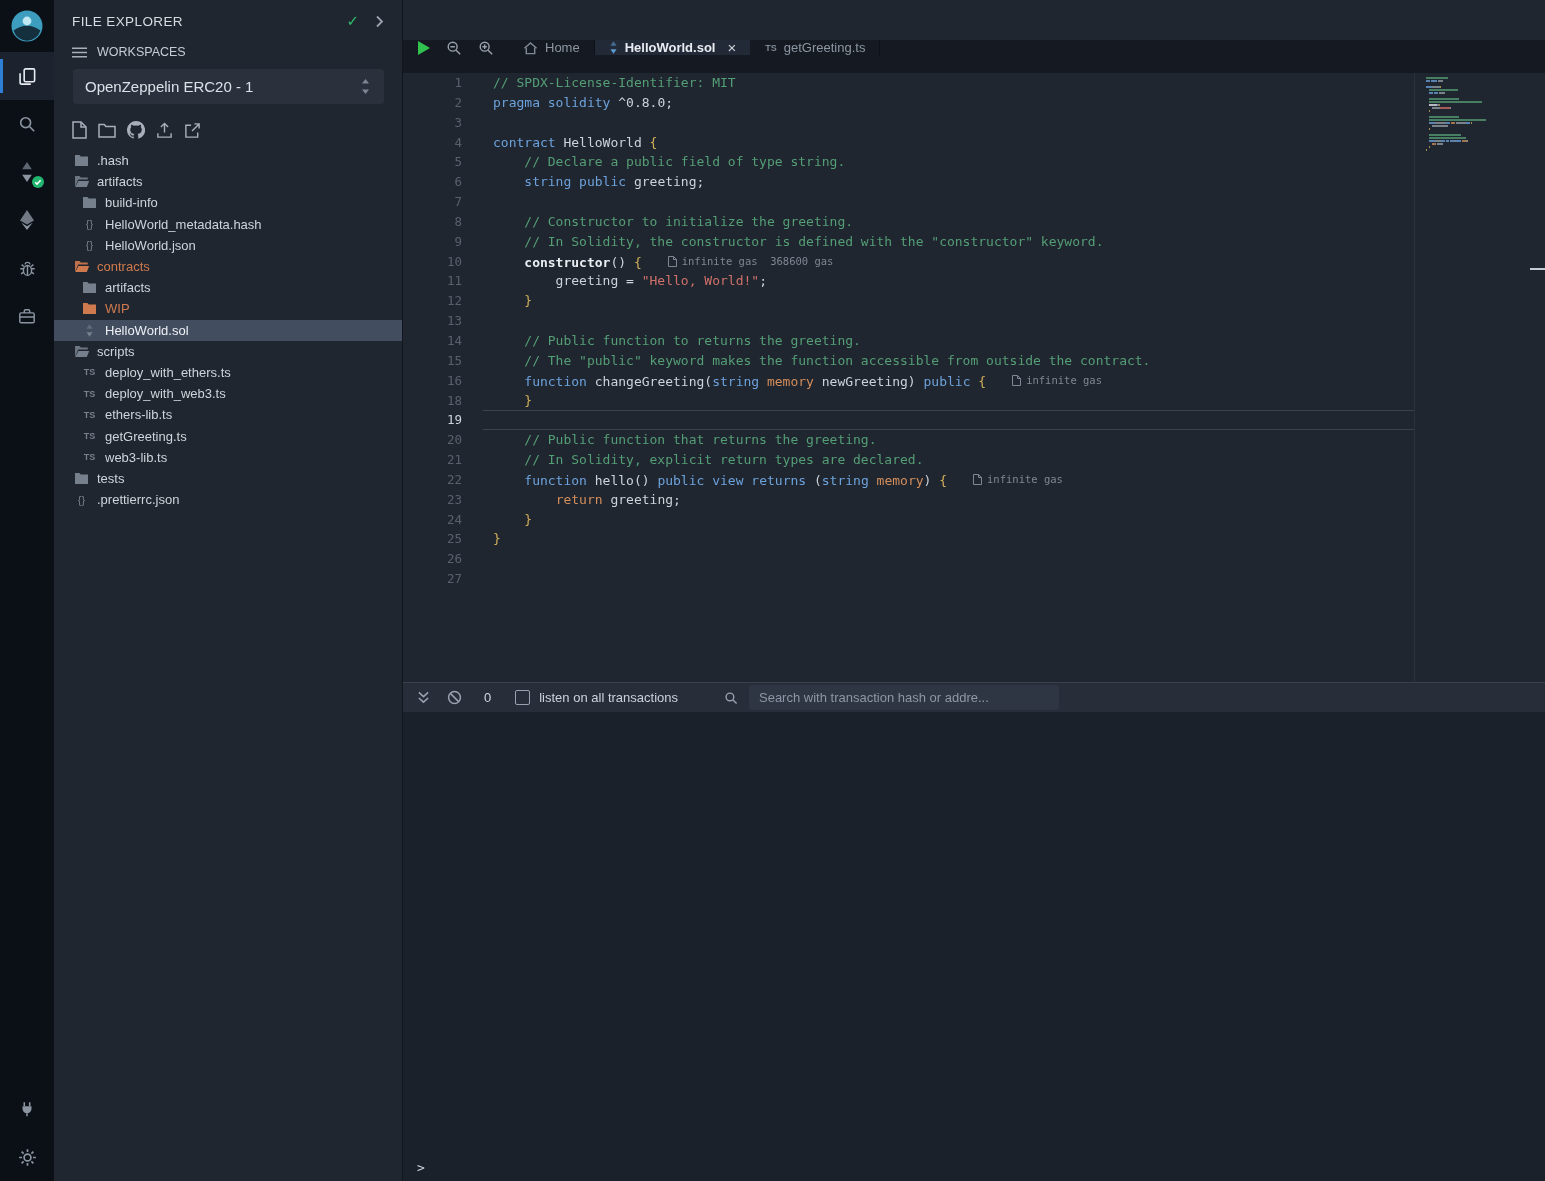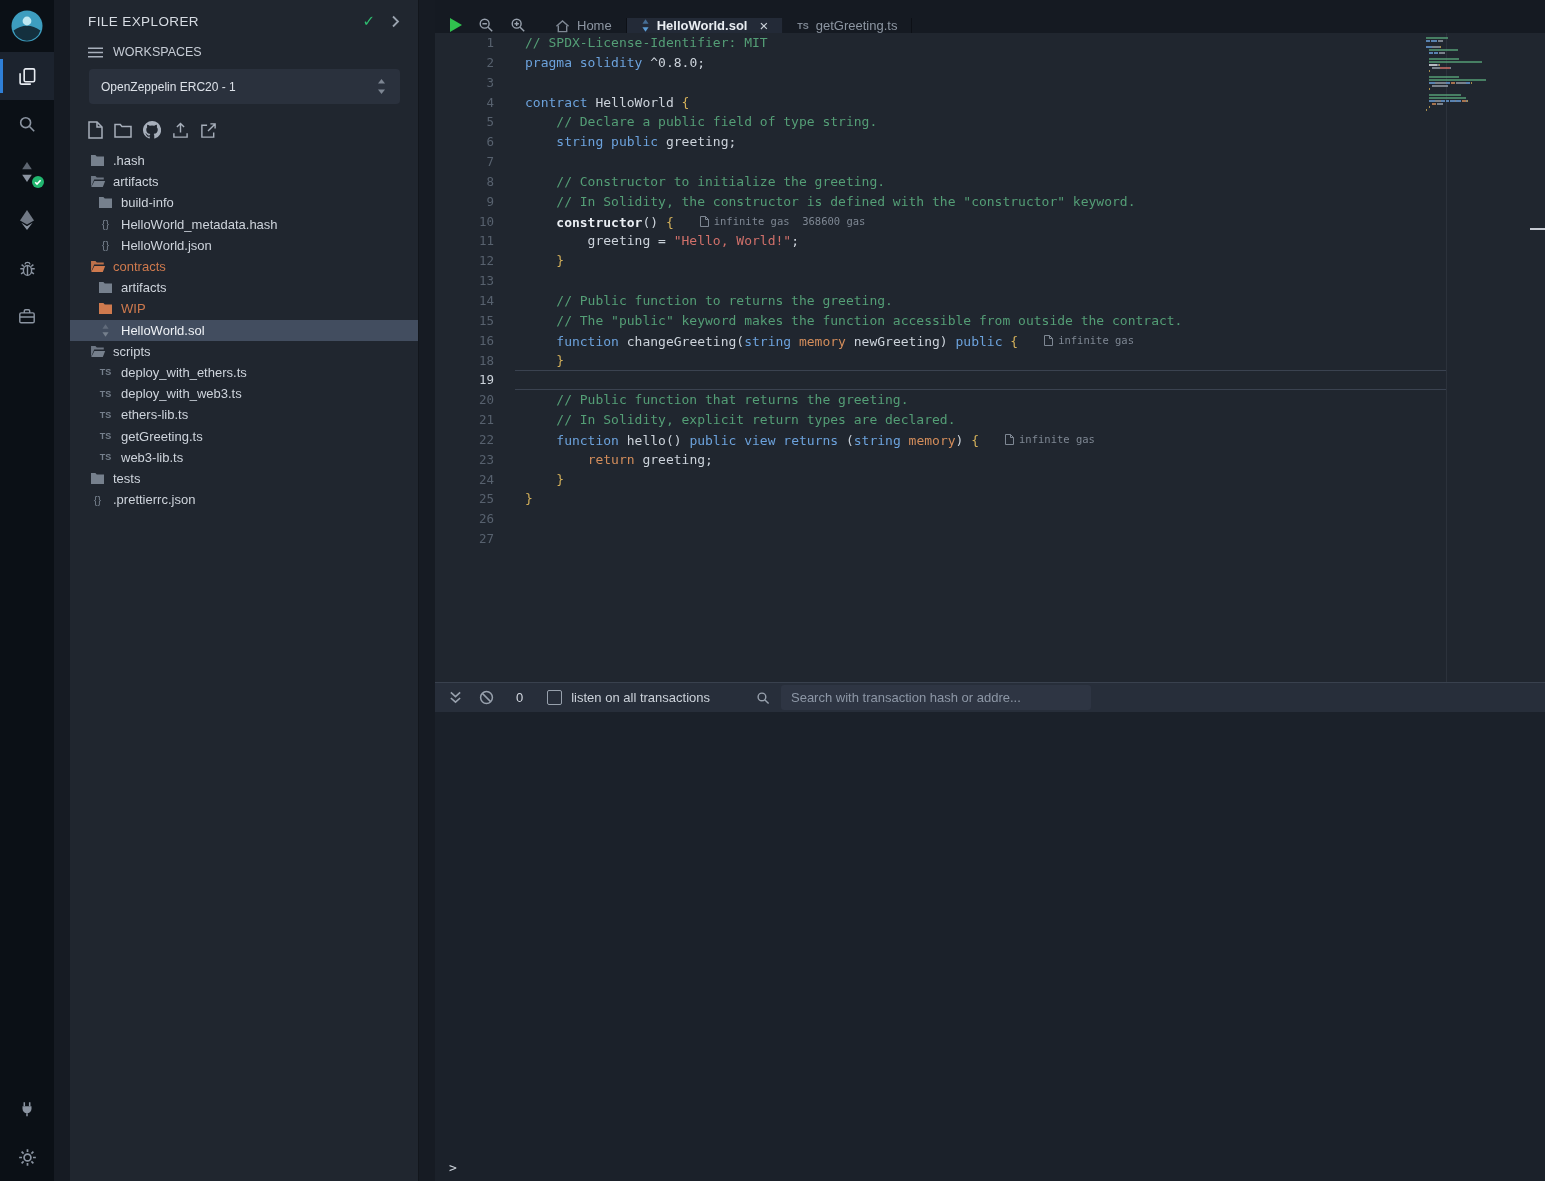--- a/index.html
+++ b/index.html
@@ -1,51 +1,51 @@
 <!DOCTYPE html>
 <html><head>
 <meta charset="utf-8">
 <style>
   *{box-sizing:border-box;margin:0;padding:0;}
   html,body{width:1545px;height:1181px;}
   body{background:#161b23;font-family:"Liberation Sans","DejaVu Sans",sans-serif;overflow:hidden;color:#cfd5dd;}
-  .app{display:flex;width:1545px;height:1181px;gap:16px;}
+  .app{display:flex;width:1545px;height:1181px;}
 
   
   .activity-bar{width:54px;flex:none;background:#0b1016;display:flex;flex-direction:column;align-items:center;}
   .ab-logo{width:54px;height:52px;display:flex;align-items:center;justify-content:center;cursor:pointer;}
   .ab-item{width:54px;height:48px;display:flex;align-items:center;justify-content:center;color:#8b94a1;position:relative;cursor:pointer;}
   .ab-item.active{background:#1c232e;color:#e8ecf2;}
   .ab-item.active::before{content:"";position:absolute;left:0;top:7px;bottom:7px;width:3px;background:#2f7fd6;}
   .ab-badge{position:absolute;right:10px;bottom:8px;width:12px;height:12px;border-radius:50%;background:#21b66f;display:flex;align-items:center;justify-content:center;}
   .ab-spacer{flex:1;}
 
   
   .side-panel{width:349px;flex:none;background:#20262f;display:flex;flex-direction:column;border-right:1px solid #12161c;}
   .panel-header{height:36px;display:flex;align-items:center;padding:6px 18px 0;}
   .panel-title{flex:1;font-size:13.5px;letter-spacing:.4px;color:#d7dce3;font-weight:500;}
   .hdr-check{color:#2fbf71;font-size:15px;margin-right:16px;}
   .workspaces-row{display:flex;align-items:center;gap:10px;padding:9px 18px 6px;font-size:12.5px;color:#c6ccd5;}
-  .workspace-select{margin:4px 18px 0 19px;height:35px;background:#2a313d;border-radius:4px;display:flex;align-items:center;padding:0 12px;font-size:12px;color:#dce1e8;cursor:pointer;}
+  .workspace-select{margin:4px 18px 0 19px;height:35px;background:#2a313d;border-radius:4px;display:flex;align-items:center;padding:0 12px;font-size:15px;color:#dce1e8;cursor:pointer;}
   .workspace-select .ws-label{flex:1;}
   .file-actions{display:flex;align-items:center;gap:11px;padding:17px 18px 5px;color:#a7afbb;}
   .file-actions .fa{cursor:pointer;display:flex;}
   .tree{padding-top:6px;font-size:13px;}
   .tree-row{height:21.2px;display:flex;align-items:center;cursor:pointer;}
   .tree-ico{width:17px;display:flex;justify-content:center;align-items:center;color:#76808d;margin-right:7px;flex:none;}
   .tree-label{color:#ced4dc;white-space:nowrap;}
   .tree-row.modified .tree-ico,.tree-row.modified .tree-label{color:#cf7a4e;}
   .tree-row.selected{background:#424d5f;}
   .tree-row.selected .tree-label{color:#eef1f5;}
   .ico-ts{font-size:9px;font-weight:700;}
   .ico-braces{font-size:11px;}
 
   
   .main{flex:1;min-width:0;display:flex;flex-direction:column;background:#20262f;}
-  .tabbar{height:33px;flex:none;background:#151a22;display:flex;align-items:flex-end;}
+  .tabbar{height:33px;flex:none;background:#151a22;display:flex;align-items:flex-start;margin-top:40px;}
   .editor-controls{display:flex;align-items:center;gap:16px;padding:0 15px;}
   .play{width:0;height:0;border-left:12px solid #30c14e;border-top:7px solid transparent;border-bottom:7px solid transparent;cursor:pointer;}
   .zoombtn{color:#98a1ad;display:flex;cursor:pointer;}
   .tabs{display:flex;align-items:stretch;}
   .tab{display:flex;align-items:center;gap:7px;padding:0 14px;font-size:13px;color:#8d96a2;border-right:1px solid rgba(0,0,0,.35);cursor:pointer;white-space:nowrap;}
   .tab .tab-ico{display:flex;color:#7f8894;}
   .tab.active{background:#232a37;color:#e9edf2;font-weight:600;}
   .tab.active .tab-ico{color:#5b9bd3;}
   .tab-close{margin-left:5px;font-size:15px;color:#cdd3db;cursor:pointer;line-height:1;font-weight:400;}
 

